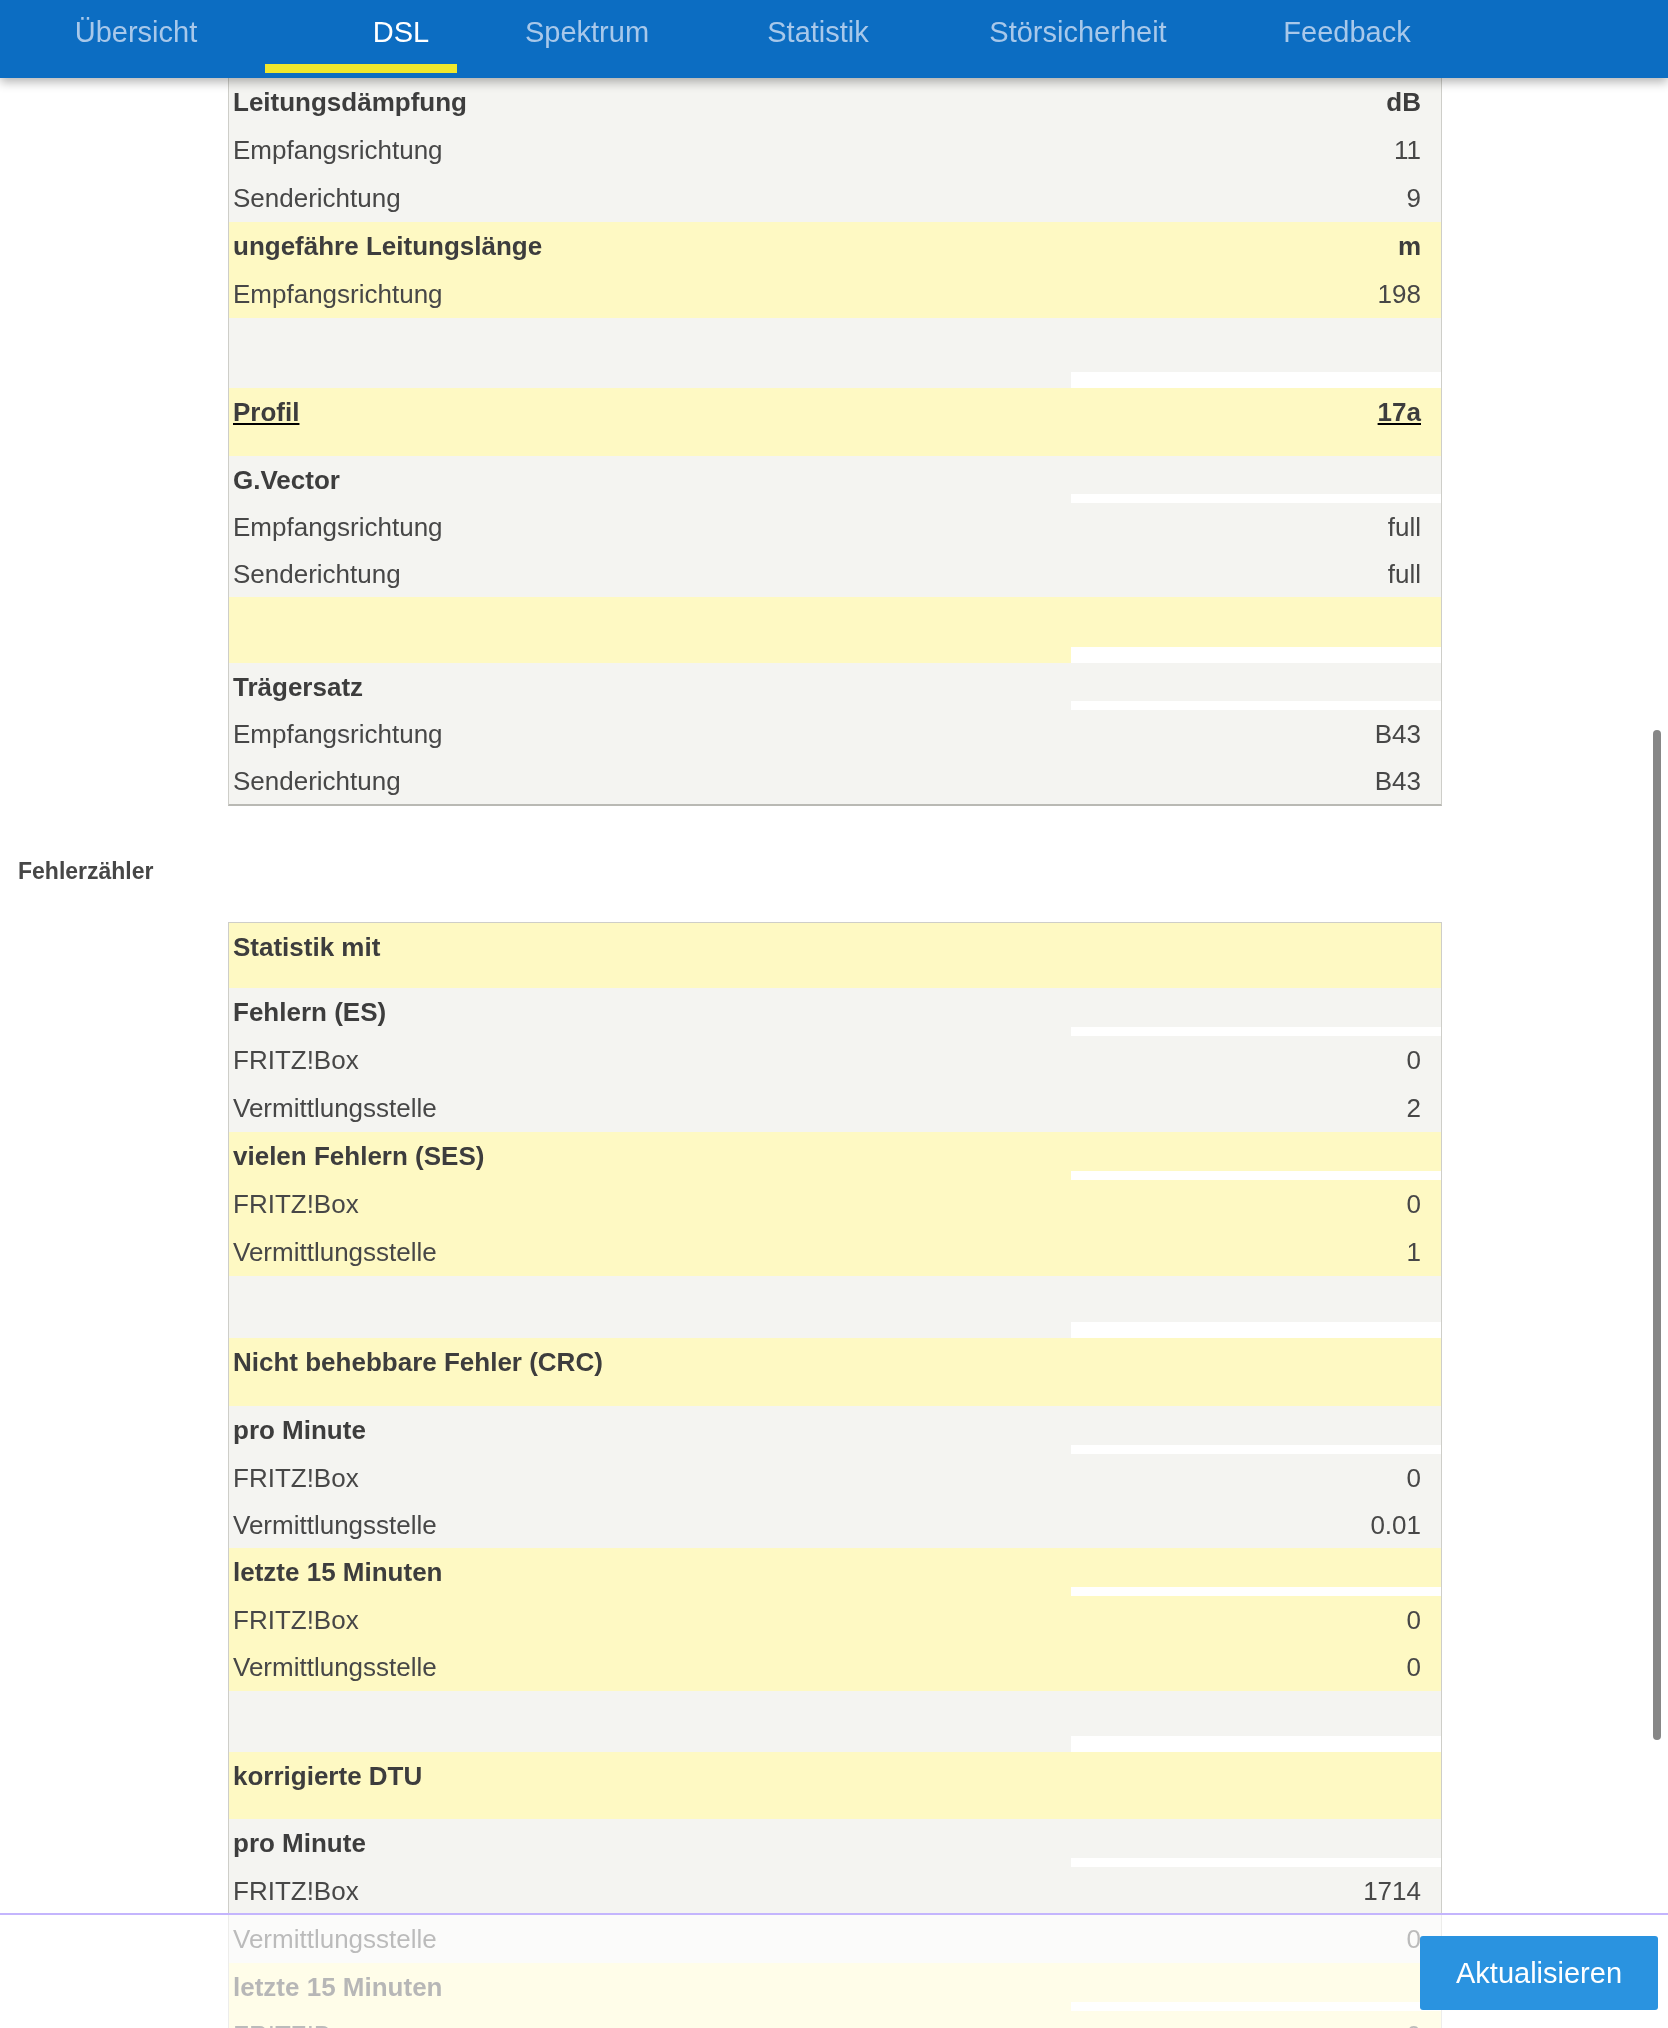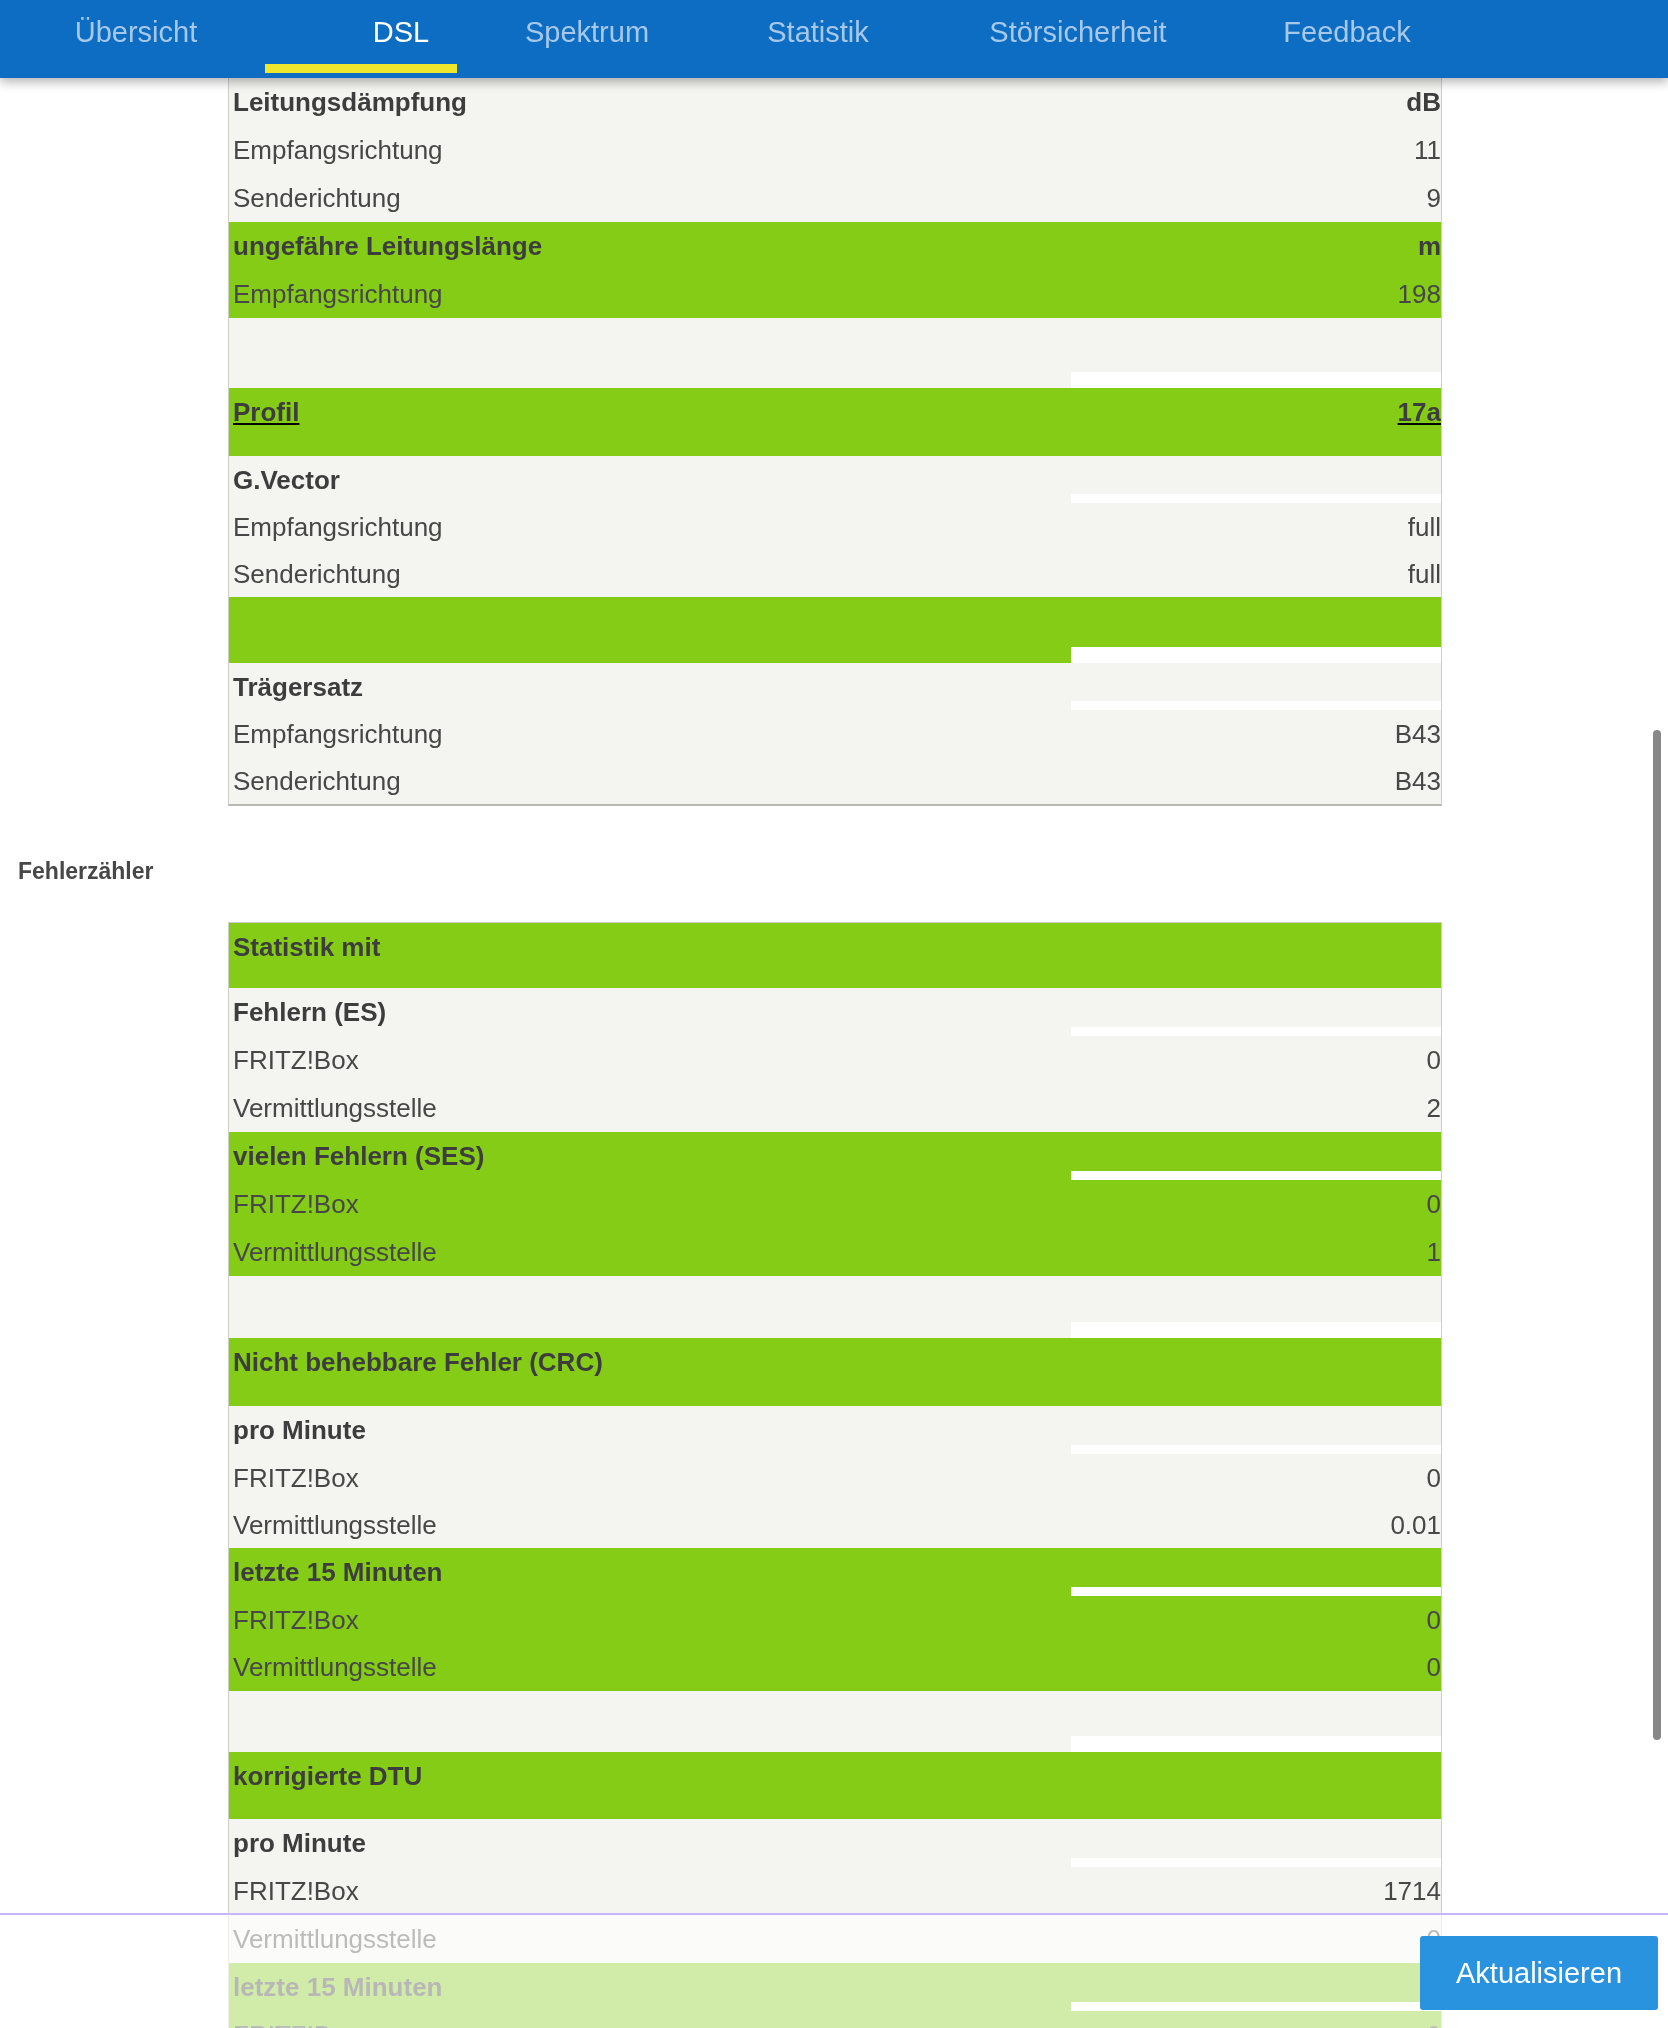--- a/index.html
+++ b/index.html
@@ -35,27 +35,27 @@
     border-left:1px solid var(--table-border,#cecec9);
     border-right:1px solid var(--table-border,#cecec9);
     border-bottom:2px solid #b9b9b4;
     background:#ffffff; z-index:1;
   }
   #table1 { top:78px; }
   #table2 { top:922px; border-top:1px solid var(--table-border,#cecec9); }
 
   .trow { display:flex; width:100%; box-sizing:border-box; align-items:flex-start; }
   .bg-g { background:var(--row-gray,#f4f4f1); }
-  .bg-w { background:#84cc16; }
+  .bg-w { background:#fef9c3; }
   .cell {
     line-height:48px; font-size:26px; color:var(--text,#474747);
     white-space:nowrap; overflow:hidden; box-sizing:border-box; height:100%;
   }
   .cell-label { flex:1 1 auto; padding-left:4px; text-align:left; }
-  .cell-value { flex:0 0 370px; padding-right:0; text-align:right; }
+  .cell-value { flex:0 0 370px; padding-right:20px; text-align:right; }
   .kind-unit-header .cell, .kind-header .cell, .kind-section .cell {
     font-weight:bold; color:#3d3d3d;
   }
   
   .kind-header .cell-value  { box-shadow:inset 0 -9px 0 0 #ffffff; }
   .kind-spacer .cell-value  { box-shadow:inset 0 -16px 0 0 #ffffff; }
 
   
   .section-heading {
     position:absolute; left:18px; top:858px; margin:0;

